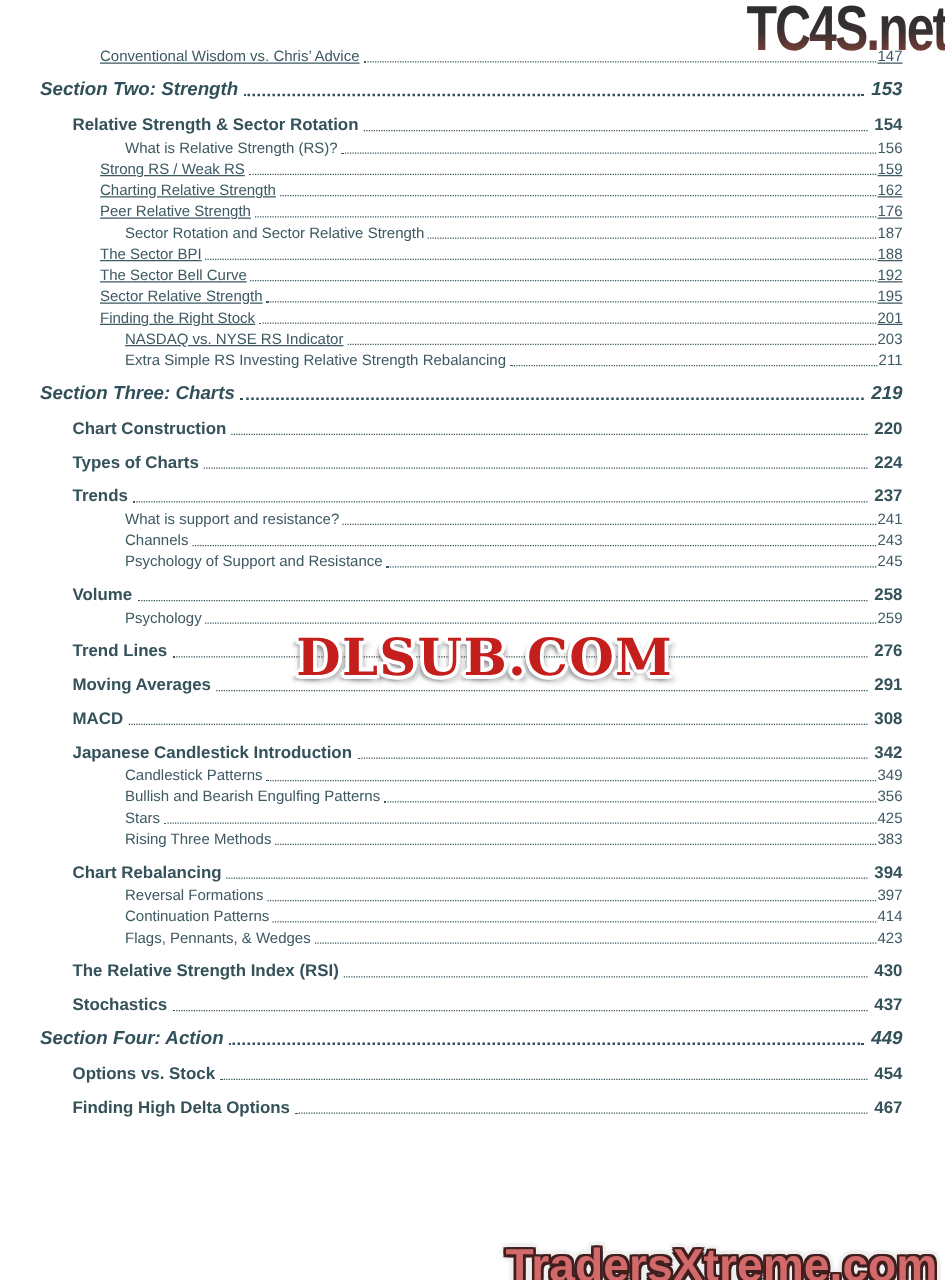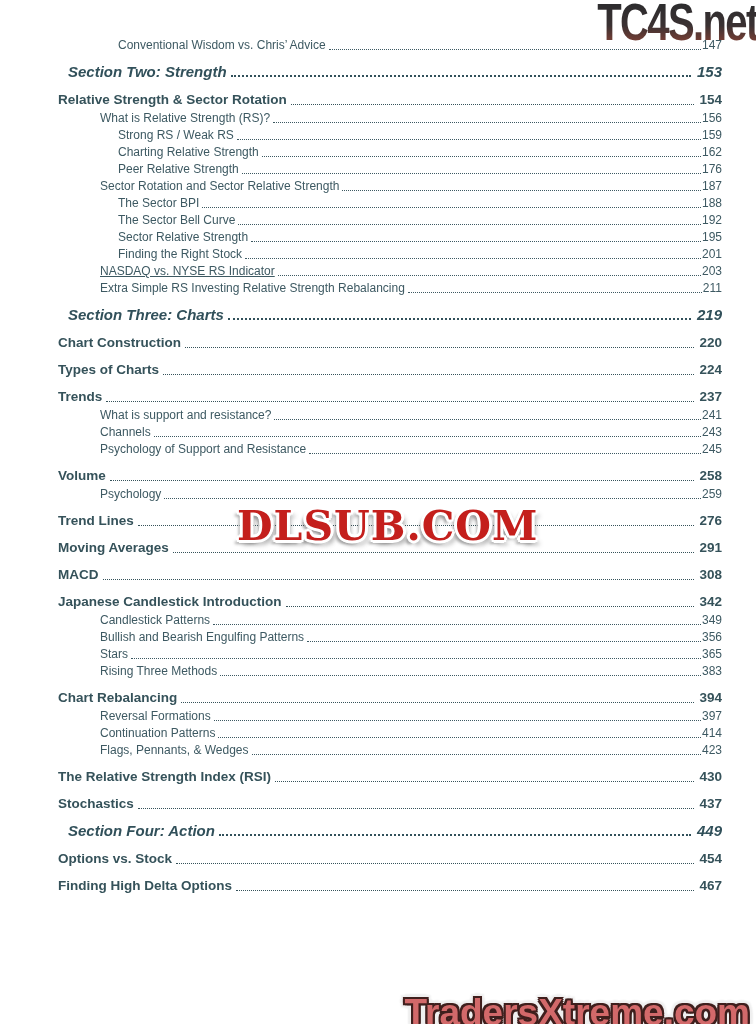--- a/index.html
+++ b/index.html
@@ -19,31 +19,31 @@
   .row .leader {
     flex:1 1 auto;
     border-bottom:1.4px dotted currentColor;
     margin:0 1px 3px 3px;
     min-width:10px;
   }
   .row .pg { flex:0 0 auto; }
   
   .row.sub1, .row.sub2 { height:17px; font-size:12px; line-height:16px; }
   .row.sub1 { padding-left:100px; }
-  .row.sub2 { padding-left:118px; }
+  .row.sub2 { padding-left:80px;text-decoration:underline; }
   .row.h1 {
     height:18px; margin-top:9px; margin-bottom:1px;
     padding-left:58px;
     font-size:13.5px; font-weight:bold; line-height:17px;
     color:var(--ink-bold,#35525a);
   }
   .row.h1 .leader { border-bottom-width:1.8px; margin:0 5px 3px 4px; }
   .row.section {
     height:20px; margin-top:8px; margin-bottom:1px;
-    padding-left:68px;
+    padding-left:32px;
     font-size:15px; font-weight:bold; font-style:italic; line-height:19px;
     color:var(--ink-section,#31505a);
   }
   .row.section .leader { border-bottom-width:2px; margin:0 6px 4px 4px; }
   .u { text-decoration:underline; }
   
   .wm-top {
     position:absolute; top:-7px; right:-2px;
     font-size:50px; font-weight:bold; letter-spacing:-2px;
     transform:scale(0.80,1.02); transform-origin:top right;
@@ -253,21 +253,21 @@
 
   <div class="row sub1">
     <span class="label">Bullish and Bearish Engulfing Patterns</span>
     <span class="leader"></span>
     <span class="pg">356</span>
   </div>
 
   <div class="row sub1">
     <span class="label">Stars</span>
     <span class="leader"></span>
-    <span class="pg">365</span>
+    <span class="pg">425</span>
   </div>
 
   <div class="row sub1">
     <span class="label">Rising Three Methods</span>
     <span class="leader"></span>
     <span class="pg">383</span>
   </div>
 
   <div class="row h1">
     <span class="label">Chart Rebalancing</span>

